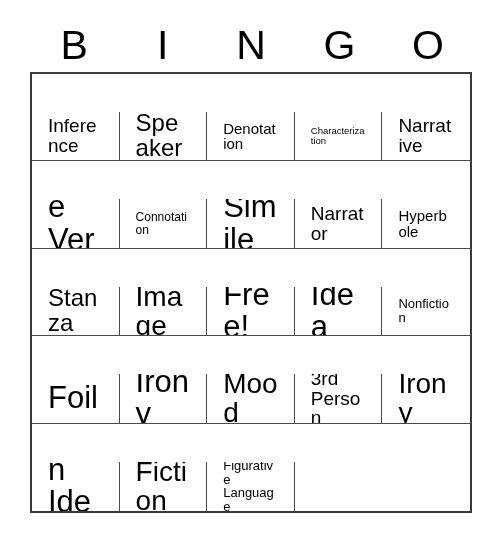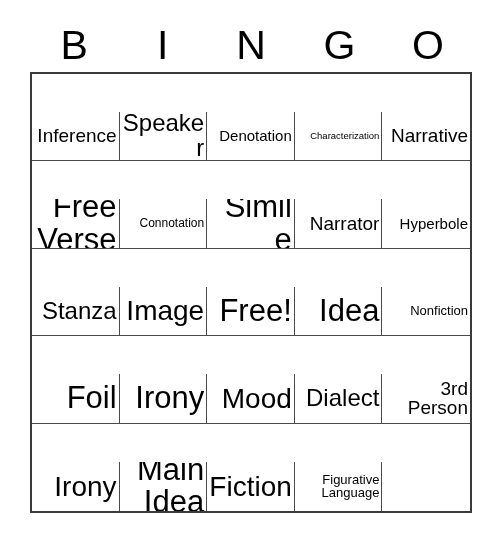--- a/index.html
+++ b/index.html
@@ -51,22 +51,22 @@
     grid-template-rows: repeat(5, 1fr);
     background: #ffffff;
   }
   .cell {
     box-sizing: border-box;
     border-right: 1px solid #4a4a4a;
     border-bottom: 1px solid #4a4a4a;
     display: flex;
     align-items: center;
     justify-content: center;
-    text-align: right;
-    padding: 1px 2px;
+    text-align: left;
+    padding: 1px 16px;
     overflow: hidden;
     background: #ffffff;
     margin-top: 38px;
   }
   .cell:nth-child(5n) {
     border-right: none;
   }
   .cell:nth-child(n+21) {
     border-bottom: none;
   }
@@ -148,23 +148,20 @@
       </div>
       <div class="cell sz-xxl">
         <span class="cell-text">Foil</span>
       </div>
       <div class="cell sz-xxl">
         <span class="cell-text">Irony</span>
       </div>
       <div class="cell sz-xl">
         <span class="cell-text">Mood</span>
       </div>
-      <div class="cell sz-lg">
-        <span class="cell-text">Dialect</span>
-      </div>
       <div class="cell sz-md">
         <span class="cell-text">3rd Person</span>
       </div>
       <div class="cell sz-xl">
         <span class="cell-text">Irony</span>
       </div>
       <div class="cell sz-xxl">
         <span class="cell-text">Main Idea</span>
       </div>
       <div class="cell sz-xl">

